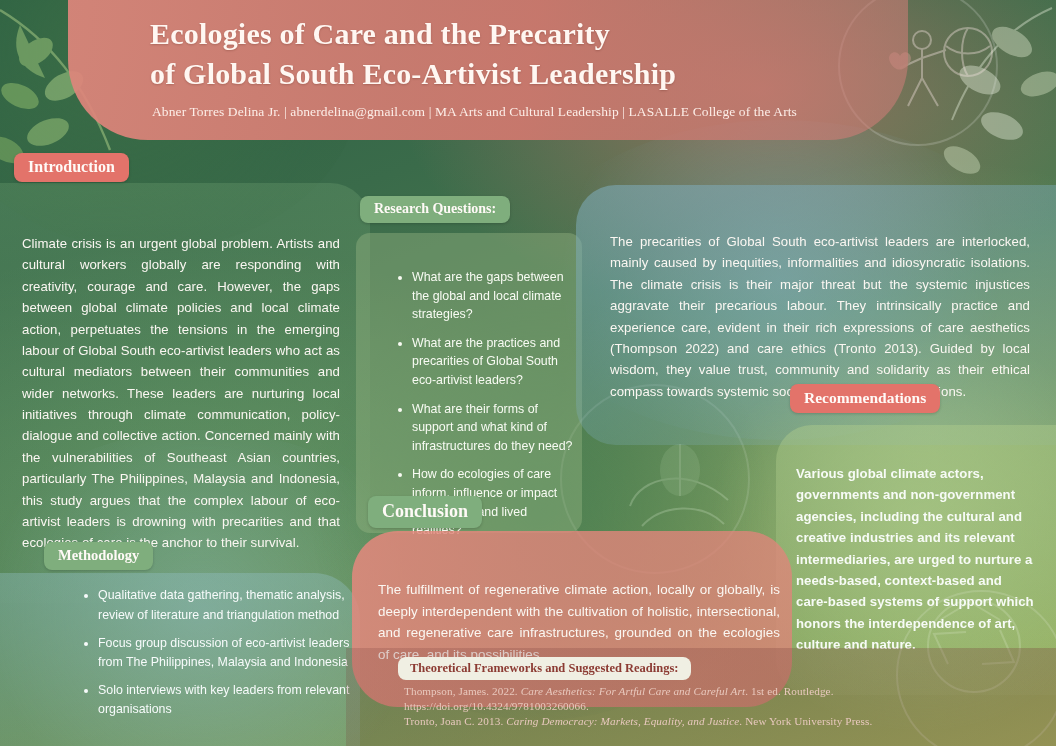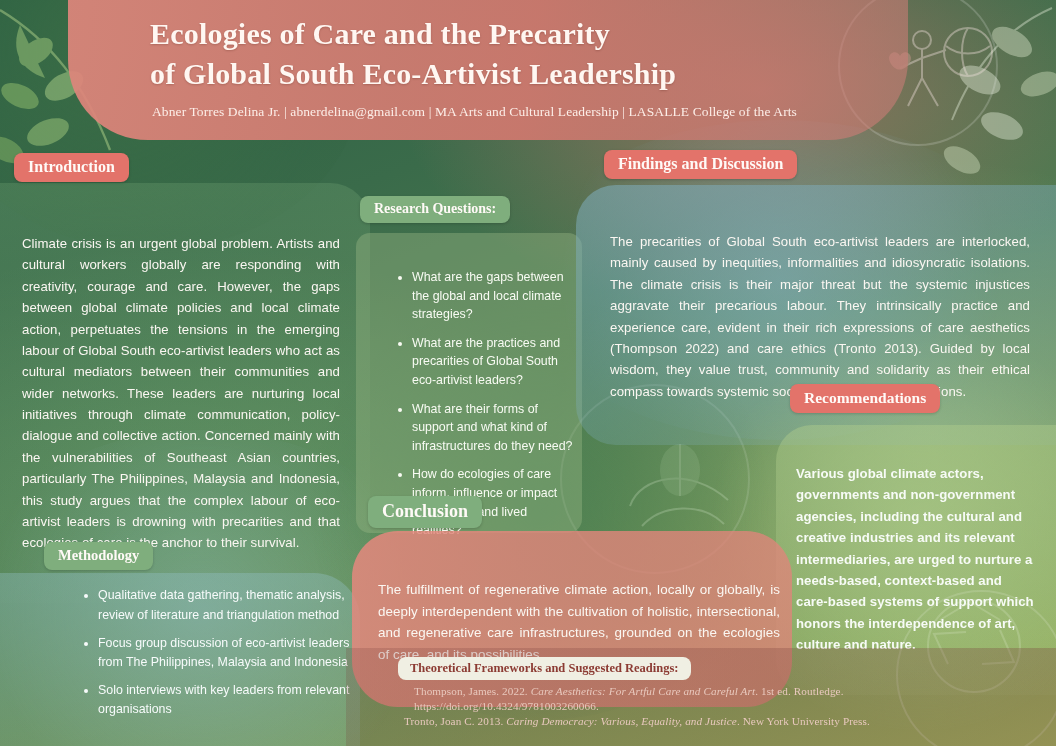--- a/index.html
+++ b/index.html
@@ -116,21 +116,21 @@
 
   
   #concl-panel { left: 352px; top: 486px; width: 440px; height: 176px;
     background: linear-gradient(120deg, rgba(230,136,126,0.85), rgba(226,130,122,0.72));
     border-radius: 46px; }
   #concl-chip { left: 368px; top: 496px; font-size: 18px; }
   #concl-text { left: 378px; top: 534px; width: 402px; font-size: 13.4px; }
   #tf-chip { left: 398px; top: 657px; font-size: 12.5px; background: #f0efe3; color: #8c3b33; padding: 4px 12px; }
   .ref { position: absolute; left: 404px; font-family: "Liberation Serif", serif;
     font-size: 11.2px; line-height: 1.35; color: #e9c9be; letter-spacing: 0.1px; }
-  #ref1 { top: 684px; width: 590px; margin-left: 10px; }
+  #ref1 { top: 684px; width: 590px; }
   #ref2 { top: 714px; width: 590px; }
   .ital { font-style: italic; }
 
   
   #bottom-strip { position: absolute; left: 346px; top: 648px; width: 710px; height: 98px;
     background: linear-gradient(90deg, rgba(120,60,58,0.22), rgba(120,60,58,0.30)); }
 
   
   .illus { position: absolute; opacity: 0.5; }
 </style>
@@ -224,33 +224,32 @@
   <div class="panel" id="rq-panel"></div>
   <div class="chip chip-green" id="rq-chip">Research Questions:</div>
   <ul id="rq-list">
     <li>What are the gaps between the global and local climate strategies?</li>
     <li>What are the practices and precarities of Global South eco-artivist leaders?</li>
     <li>What are their forms of support and what kind of infrastructures do they need?</li>
     <li>How do ecologies of care inform, influence or impact their labour and lived realities?</li>
   </ul>
 
   <div class="panel" id="find-panel"></div>
-  <div class="chip chip-red" id="find-chip">Findings and Discussion</div>
   <div class="panel body-text" id="find-text">The precarities of Global South eco-artivist leaders are interlocked, mainly caused by inequities, informalities and idiosyncratic isolations. The climate crisis is their major threat but the systemic injustices aggravate their precarious labour. They intrinsically practice and experience care, evident in their rich expressions of care aesthetics (Thompson 2022) and care ethics (Tronto 2013). Guided by local wisdom, they value trust, community and solidarity as their ethical compass towards systemic socio-ecological transformations.</div>
 
   <div class="panel" id="rec-panel"></div>
   <div class="chip chip-red" id="rec-chip">Recommendations</div>
   <div class="panel body-text body-dark" id="rec-text">Various global climate actors, governments and non-government agencies, including the cultural and creative industries and its relevant intermediaries, are urged to nurture a needs-based, context-based and care-based systems of support which honors the interdependence of art, culture and nature.</div>
 
   <div class="panel" id="concl-panel"></div>
   <div class="chip chip-green" id="concl-chip">Conclusion</div>
   <div class="panel body-text" id="concl-text">The fulfillment of regenerative climate action, locally or globally, is deeply interdependent with the cultivation of holistic, intersectional, and regenerative care infrastructures, grounded on the ecologies of care, and its possibilities.</div>
 
   <div id="bottom-strip"></div>
   <div class="chip" id="tf-chip">Theoretical Frameworks and Suggested Readings:</div>
   <div class="ref" id="ref1">
     <span>Thompson, James. 2022. </span><span class="ital">Care Aesthetics: For Artful Care and Careful Art</span><span>. 1st ed. Routledge. https://doi.org/10.4324/9781003260066.</span>
   </div>
   <div class="ref" id="ref2">
-    <span>Tronto, Joan C. 2013. </span><span class="ital">Caring Democracy: Various, Equality, and Justice</span><span>. New York University Press.</span>
+    <span>Tronto, Joan C. 2013. </span><span class="ital">Caring Democracy: Markets, Equality, and Justice</span><span>. New York University Press.</span>
   </div>
 
 </div>
 
 </body></html>

